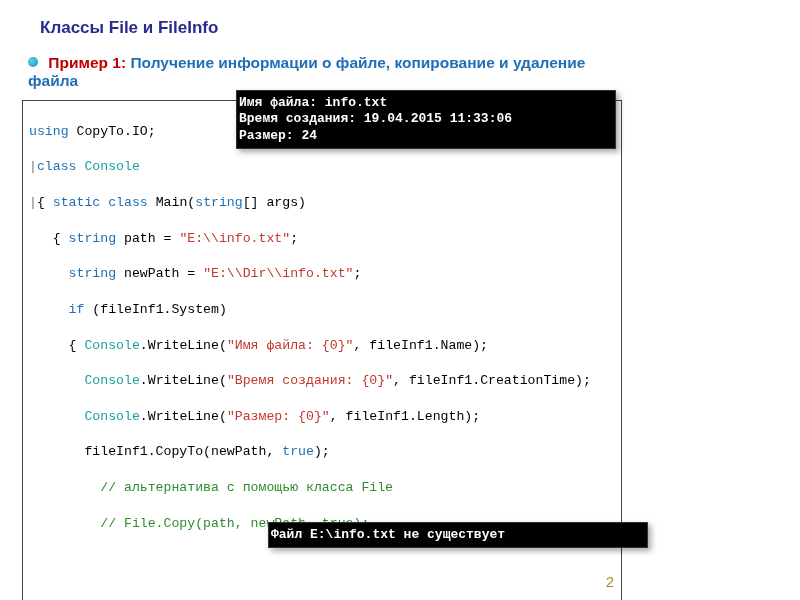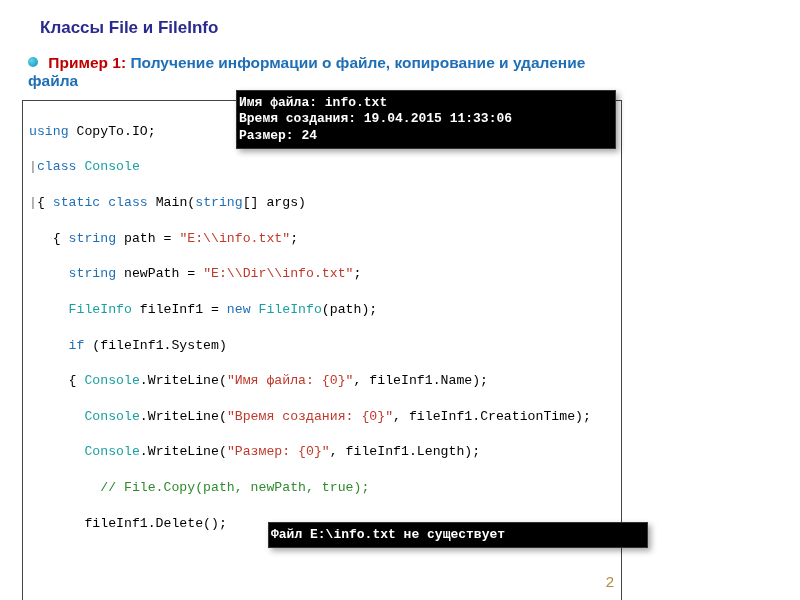--- a/index.html
+++ b/index.html
@@ -95,27 +95,27 @@
     <span class="ex-label">Пример 1:</span>
     <span class="ex-desc">Получение информации о файле, копирование и удаление файла</span>
   </div>
 
   <div class="code-box">
 <span class="code-line"><span class="kw">using</span><span> CopyTo.IO;</span></span>
 <span class="code-line"><span class="grey">|</span><span class="kw">class</span><span> </span><span class="typ">Console</span></span>
 <span class="code-line"><span class="grey">|</span><span>{ </span><span class="kw">static</span><span> </span><span class="kw">class</span><span> Main(</span><span class="kw">string</span><span>[] args)</span></span>
 <span class="code-line"><span>   { </span><span class="kw">string</span><span> path = </span><span class="str">"E:\\info.txt"</span><span>;</span></span>
 <span class="code-line"><span>     </span><span class="kw">string</span><span> newPath = </span><span class="str">"E:\\Dir\\info.txt"</span><span>;</span></span>
-<span class="code-line"><span>     </span><span class="typ">FileInfo</span><span> fileInf1 = </span><span class="kw">new</span><span> </span><span class="typ">FileInfo</span><span>(path);</span></span>
 <span class="code-line"><span>     </span><span class="kw">if</span><span> (fileInf1.System)</span></span>
 <span class="code-line"><span>     { </span><span class="typ">Console</span><span>.WriteLine(</span><span class="str">"Имя файла: {0}"</span><span>, fileInf1.Name);</span></span>
 <span class="code-line"><span>       </span><span class="typ">Console</span><span>.WriteLine(</span><span class="str">"Время создания: {0}"</span><span>, fileInf1.CreationTime);</span></span>
 <span class="code-line"><span>       </span><span class="typ">Console</span><span>.WriteLine(</span><span class="str">"Размер: {0}"</span><span>, fileInf1.Length);</span></span>
+<span class="code-line"><span>       fileInf1.CopyTo(newPath, </span><span class="kw">true</span><span>);</span></span>
+<span class="code-line"><span class="cmt">         // альтернатива с помощью класса File</span></span>
 <span class="code-line"><span class="cmt">         // File.Copy(path, newPath, true);</span></span>
-<span class="code-line"><span>       fileInf1.Delete();</span></span>
 
 
 
 
 
 
   </div>
 
   <div id="console1" class="console-box">Имя файла: info.txt
 Время создания: 19.04.2015 11:33:06

